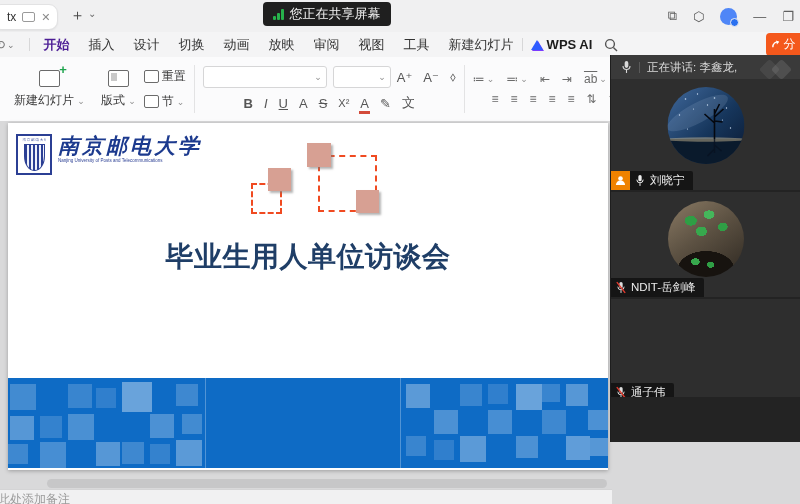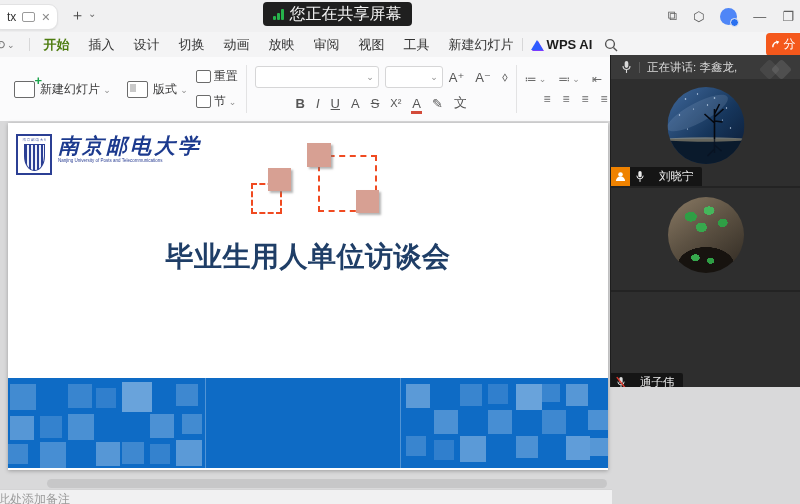--- a/index.html
+++ b/index.html
@@ -12,58 +12,58 @@
   .titlebar{position:absolute;left:0;top:0;width:800px;height:32px;background:#f0f0f1}
   .doc-tab{position:absolute;left:-8px;top:4px;width:66px;height:26px;background:#fff;
            border:1px solid #e2e2e3;border-radius:9px;box-shadow:0 1px 2px rgba(0,0,0,.06);
            display:flex;align-items:center;padding-left:14px;box-sizing:border-box;gap:6px}
   .doc-tab .t{font-size:12px;color:#333}
   .mon-ic{width:11px;height:8px;border:1.2px solid #9a9a9a;border-radius:2px;display:inline-block}
   .tab-close{color:#8b8b8b;font-size:11px;cursor:default}
   .plus{position:absolute;left:70px;top:6px;font-size:15px;color:#4a4a4a}
   .tab-chev{position:absolute;left:88px;top:8px;font-size:10px;color:#6b6b6b}
   .share-pill{position:absolute;left:263px;top:2px;height:24px;background:#1f1f1f;border-radius:4px;
-              display:flex;align-items:center;gap:6px;padding:0 10px;color:#f2f2f2;font-size:16px}
+              display:flex;align-items:center;gap:6px;padding:0 10px;color:#f2f2f2;font-size:13px}
   .bars{display:inline-flex;align-items:flex-end;gap:1.5px;height:11px}
   .bars i{display:block;width:2.5px;background:#27b24b;border-radius:1px}
   .bars i:nth-child(1){height:4px}.bars i:nth-child(2){height:7px}.bars i:nth-child(3){height:11px}
   .tb-right{position:absolute;right:6px;top:0;height:32px;display:flex;align-items:center;gap:16px}
   .tb-right .g{color:#5f5f5f;font-size:13px}
   .tb-avatar{width:17px;height:17px;border-radius:50%;background:#4f86f7;position:relative;display:inline-block}
   .tb-avatar::after{content:"";position:absolute;right:-2px;bottom:-2px;width:7px;height:7px;border-radius:50%;
                     background:#2a70f0;border:1.5px solid #f0f0f1}
 
   
   .menubar{position:absolute;left:0;top:32px;width:800px;height:25px;background:#f4f4f5;
            display:flex;align-items:center;font-size:13px;color:#333}
   .quick{margin-left:-5px;color:#7a7a7a;font-size:12px}
   .quick-chev{font-size:9px;color:#7a7a7a;margin:0 6px 0 2px}
   .mdiv{width:1px;height:13px;background:#d7d7d8;margin:0 8px}
   .mtabs{display:flex;gap:19px;margin-left:6px}
   .mtab{cursor:default;white-space:nowrap}
-  .mtab.active{color:#4d7c0f;font-weight:bold;position:relative}
+  .mtab.active{color:#4c1d95;font-weight:bold;position:relative}
   .mtab.active::after{content:"";position:absolute;left:1px;right:1px;bottom:-6px;height:3px;background:#e25a0a;border-radius:2px}
   .ai-mark{width:0;height:0;border-left:6px solid transparent;border-right:6px solid transparent;
            border-bottom:10px solid #2e5cff;display:inline-block;margin-right:4px;
            filter:drop-shadow(1px 1px 0 #7a3bff)}
   .ai-text{font-weight:bold;color:#1c1c1c;margin-right:12px;white-space:nowrap}
   .mb-right{position:absolute;right:0;top:0;height:25px;display:flex;align-items:center}
   .cloud{width:22px;height:14px;border:1.3px solid #8a8a8a;border-radius:8px;display:inline-flex;
          align-items:center;justify-content:center;color:#8a8a8a;font-size:9px;letter-spacing:1px;
          margin-right:10px;background:#fdfdfd}
   .share-btn{width:34px;height:23px;background:#f4581c;border-radius:4px 0 0 4px;display:flex;
              align-items:center;justify-content:center;gap:2px;color:#fff;font-size:12px;
              position:absolute;right:0;top:1px}
 
   
   .ribbon{position:absolute;left:0;top:57px;width:800px;height:64px;background:#fbfbfc;
           border-bottom:1px solid #dcdcdd;display:flex;align-items:stretch;color:#3c3c3c}
   .rgroup{display:flex;align-items:center;padding:0 6px}
   .rdiv{width:1px;background:#e3e3e4;margin:8px 2px}
-  .bigbtn{display:flex;align-items:center;justify-content:center;gap:5px;
+  .bigbtn{display:flex;flex-direction:column;align-items:center;justify-content:center;gap:5px;
           padding:0 8px;font-size:12px;white-space:nowrap}
   .ic-slide{width:19px;height:15px;border:1.6px solid #6b6b6b;border-radius:2px;position:relative;background:#fff}
   .ic-slide.new::after{content:"+";position:absolute;top:-9px;right:-8px;color:#1ea44d;font-size:13px;font-weight:bold}
   .ic-slide.layout::after{content:"";position:absolute;left:2px;top:2px;width:6px;height:8px;background:#c9c9c9}
   .smallcol{display:flex;flex-direction:column;justify-content:center;gap:8px;font-size:12px}
   .smallbtn{display:flex;align-items:center;gap:3px;white-space:nowrap}
   .ic-mini{width:13px;height:11px;border:1.4px solid #6b6b6b;border-radius:2px;display:inline-block;background:#fff}
   .chev-s{font-size:9px;color:#8f8f8f}
   .fontcol{display:flex;flex-direction:column;justify-content:center;gap:6px}
   .fontrow{display:flex;align-items:center;gap:6px}
@@ -101,21 +101,21 @@
   .band{position:absolute;left:0;top:255px;width:600px;height:90px;background:#0e6bc5;overflow:hidden}
   .band::before,.band::after{content:"";position:absolute;top:0;bottom:0;width:1px;background:rgba(255,255,255,.28)}
   .band::before{left:197px}.band::after{left:392px}
   .mq{position:absolute;background:#fff}
   .hscroll{position:absolute;left:47px;top:358px;width:560px;height:9px;background:#c7c7c8;border-radius:5px}
   .notes{position:absolute;left:0;top:368px;width:612px;height:15px;background:#f1f1f2;
          border-top:1px solid #d4d4d5;overflow:hidden}
   .notes span{position:absolute;left:-26px;top:1px;font-size:12px;color:#9a9a9a;white-space:nowrap}
 
   
-  .meeting{position:absolute;left:610px;top:55px;width:190px;height:332px;background:#4d7c0f;
+  .meeting{position:absolute;left:610px;top:55px;width:190px;height:387px;background:#4d7c0f;
            z-index:20;overflow:hidden;border-left:1px solid #1e1e1e}
   .m-head{position:relative;height:24px;background:#3a3a3a;display:flex;align-items:center;gap:7px;
           padding-left:10px;color:#d9d9d9;font-size:11.5px;border-bottom:1px solid #262626}
   .m-head .hd{width:1px;height:11px;background:#5a5a5a}
   .wm{position:absolute;right:3px;top:3px;width:40px;height:24px}
   .wm i{position:absolute;width:15px;height:15px;transform:rotate(45deg);border-radius:3px;background:rgba(255,255,255,.07)}
   .wm i:nth-child(1){left:4px;top:4px}.wm i:nth-child(2){left:16px;top:4px;background:rgba(255,255,255,.11)}
   .tiles{position:absolute;left:0;top:24px;right:0;bottom:0;display:flex;flex-direction:column;gap:2px;background:#232323}
   .tile{position:relative;background:#2e2e2e;overflow:visible}
   .tile.t1{height:111px}.tile.t2{height:105px}.tile.t3{height:105px}.tile.t4{height:98px;overflow:hidden}
@@ -133,21 +133,21 @@
       radial-gradient(9px 8px at 44% 40%,#37a84d 0 60%,transparent 61%),
       radial-gradient(7px 6px at 36% 80%,#37a84d 0 60%,transparent 61%),
       radial-gradient(6px 5px at 56% 84%,#2f9e45 0 60%,transparent 61%),
       radial-gradient(40px 26px at 50% 90%,#17130f 0 70%,transparent 71%),
       linear-gradient(145deg,#8a7a64 0%,#5d5243 45%,#2e2821 100%)}
   .av-blue{top:21px;width:57px;height:57px;background:#4573c4;display:flex;align-items:center;
            justify-content:center;color:#fff;font-size:19px;letter-spacing:1px}
   .tlabel{position:absolute;left:0;bottom:0;display:flex;align-items:stretch;height:19px;z-index:3}
   .tile.t4 .tlabel{bottom:-5px}
   .pbadge{width:19px;background:#ef8200;display:flex;align-items:center;justify-content:center}
-  .chip{background:rgba(18,18,18,.88);display:flex;align-items:center;gap:14px;padding:0 8px 0 5px;
+  .chip{background:rgba(18,18,18,.88);display:flex;align-items:center;gap:5px;padding:0 8px 0 5px;
         color:#ececec;font-size:11.5px;white-space:nowrap;border-radius:0 2px 0 0}
   svg{display:block}
 </style>
 </head>
 <body>
 
 <div class="app">
 
   <div class="titlebar">
     <div class="doc-tab">
@@ -422,20 +422,31 @@
               <line x1="6" y1="10.8" x2="6" y2="14" stroke="#eee" stroke-width="1.2"></line>
               </svg>
             <span>刘晓宁</span>
           </span>
         </div>
       </div>
 
 
       <div class="tile t3">
         <div class="av av-jade"></div>
+        <div class="tlabel">
+          <span class="chip">
+            <svg width="10" height="13" viewBox="0 0 12 15">
+              <rect x="4" y="1" width="4" height="7.5" rx="2" fill="#ddd"></rect>
+              <path d="M2.2 6.5a3.8 3.8 0 0 0 7.6 0" stroke="#ddd" stroke-width="1.2" fill="none"></path>
+              <line x1="6" y1="10.8" x2="6" y2="14" stroke="#ddd" stroke-width="1.2"></line>
+              <line x1="1" y1="1" x2="11" y2="14" stroke="#e23b2e" stroke-width="1.7"></line>
+              </svg>
+            <span>NDIT-岳剑峰</span>
+          </span>
+        </div>
       </div>
 
       <div class="tile t4">
         <div class="tlabel">
           <span class="chip">
             <svg width="10" height="13" viewBox="0 0 12 15">
               <rect x="4" y="1" width="4" height="7.5" rx="2" fill="#ddd"></rect>
               <path d="M2.2 6.5a3.8 3.8 0 0 0 7.6 0" stroke="#ddd" stroke-width="1.2" fill="none"></path>
               <line x1="6" y1="10.8" x2="6" y2="14" stroke="#ddd" stroke-width="1.2"></line>
               <line x1="1" y1="1" x2="11" y2="14" stroke="#e23b2e" stroke-width="1.7"></line>

